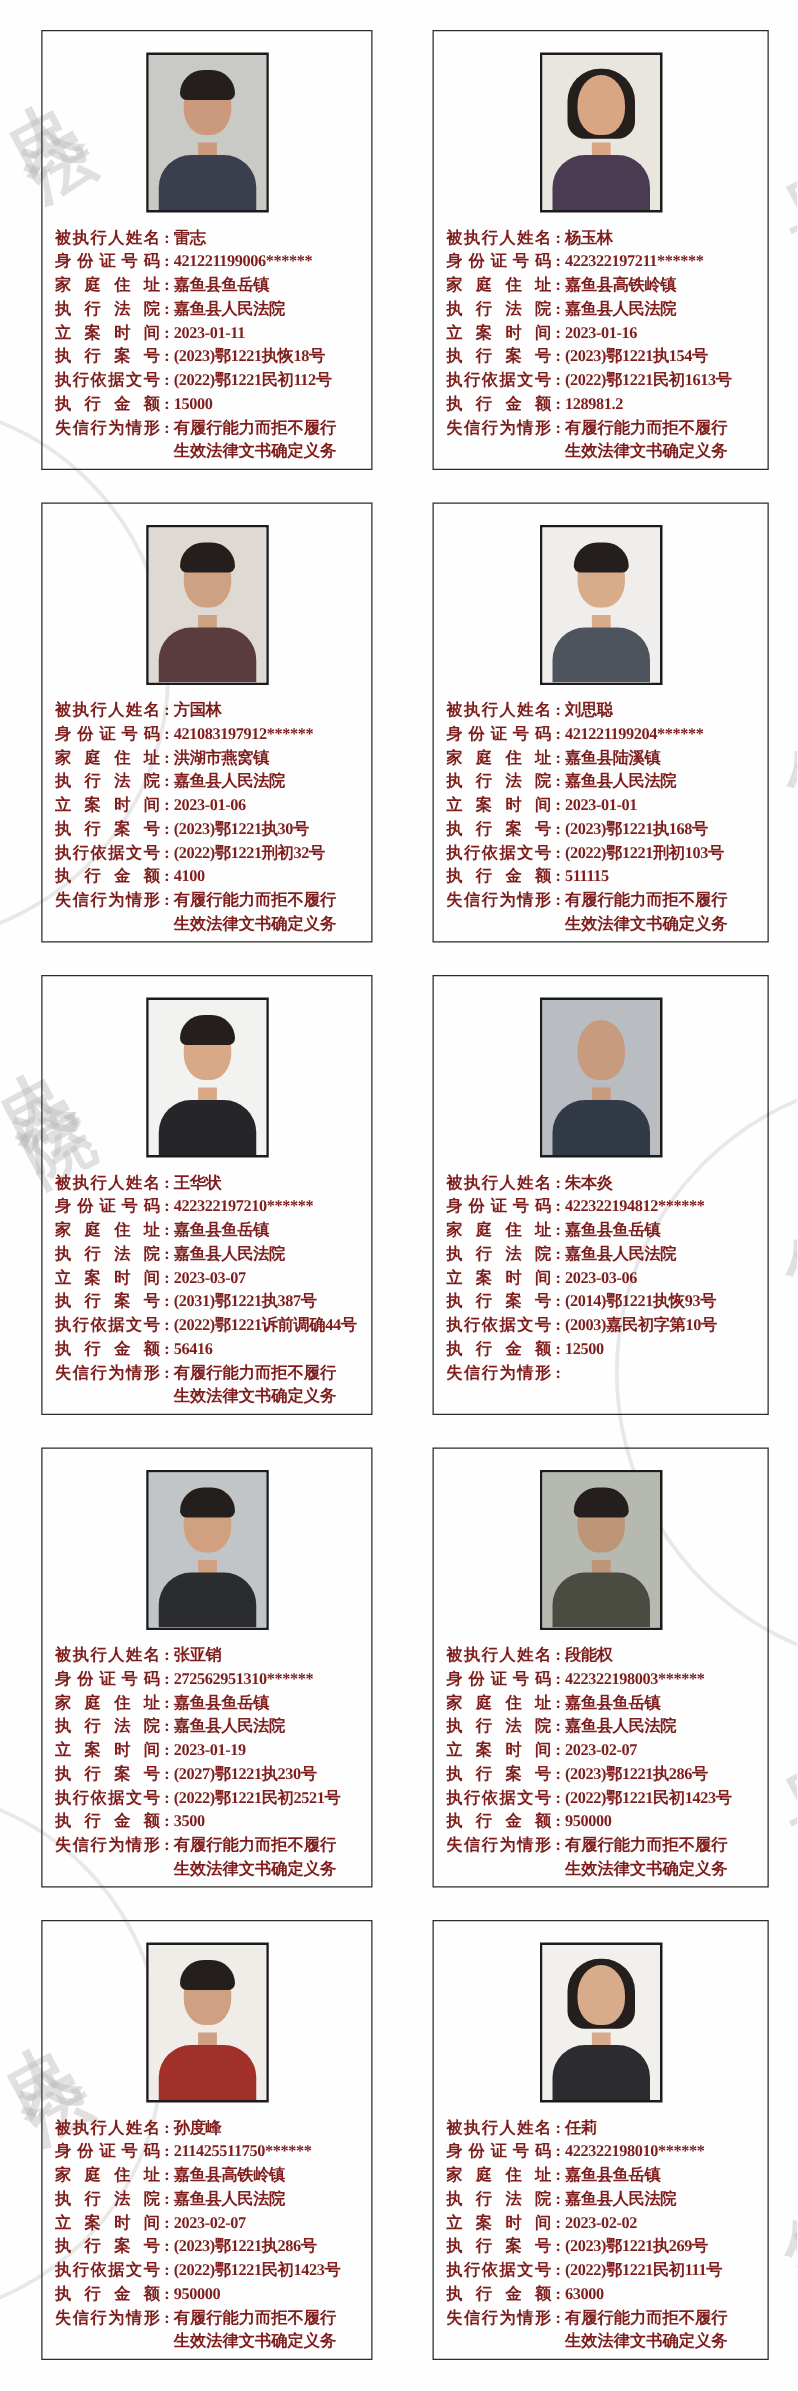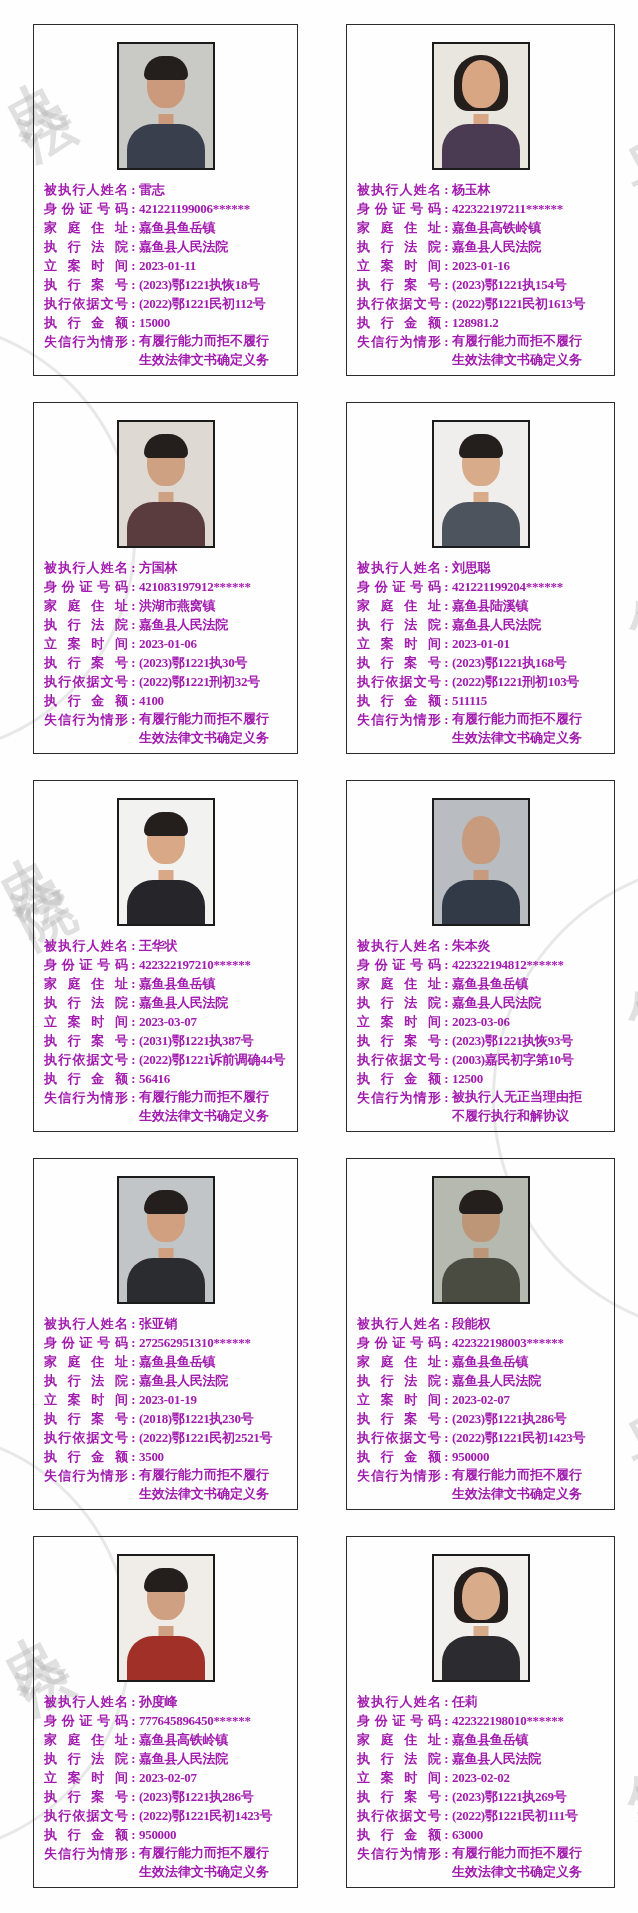--- a/index.html
+++ b/index.html
@@ -32,26 +32,26 @@
   .photo-bg{position:relative;width:100%;height:100%;overflow:hidden;}
   .sil-neck{position:absolute;left:50%;transform:translateX(-50%);bottom:38px;width:15px;height:16px;z-index:1;}
   .sil-torso{position:absolute;left:50%;transform:translateX(-50%);bottom:0;width:78px;height:44px;
              border-radius:26px 26px 0 0;z-index:2;}
   .sil-head{position:absolute;left:50%;transform:translateX(-50%);top:16px;width:38px;height:48px;
             border-radius:50% 50% 44% 44%;z-index:2;}
   .sil-hair{position:absolute;left:50%;transform:translateX(-50%);background:#241f1c;z-index:3;}
   .hair-short{top:12px;width:44px;height:24px;border-radius:22px 22px 6px 6px;}
   .hair-long{top:11px;width:54px;height:56px;border-radius:26px 26px 14px 14px;z-index:1;}
   
-  .fields{padding:0 8px 0 10px;font-size:13px;line-height:19px;font-weight:bold;color:#a21caf;}
+  .fields{padding:0 8px 0 10px;font-size:13px;line-height:19px;font-weight:bold;color:#7f1d1d;}
   .field{display:flex;align-items:flex-start;overflow:hidden;}
   .flabel{flex:0 0 84px;text-align:justify;text-align-last:justify;}
   .fcolon{flex:0 0 11px;text-align:center;}
   .fvalue{flex:1;white-space:nowrap;letter-spacing:-0.3px;}
-  .fvalue.wrap{white-space:normal;max-width:140px;letter-spacing:0;font-family:Liberation Mono, monospace;}
+  .fvalue.wrap{white-space:normal;max-width:140px;letter-spacing:0;}
 </style>
 </head>
 <body>
 
 <div class="page">
 
   <div class="wm-layer">
     <span class="wm wm-l1">人民法</span>
     <span class="wm wm-l2">人民法院</span>
     <span class="wm wm-l3">人民法</span>
@@ -387,36 +387,35 @@
             <span class="fvalue">嘉鱼县人民法院</span>
       </div>
       <div class="field">
         <span class="flabel">立案时间</span>
             <span class="fcolon">:</span>
             <span class="fvalue">2023-03-06</span>
       </div>
       <div class="field">
         <span class="flabel">执行案号</span>
             <span class="fcolon">:</span>
-            <span class="fvalue">(2023)鄂1221执恢93号</span>
+            <span class="fvalue">(2014)鄂1221执恢93号</span>
       </div>
       <div class="field">
         <span class="flabel">执行依据文号</span>
             <span class="fcolon">:</span>
             <span class="fvalue">(2003)嘉民初字第10号</span>
       </div>
       <div class="field">
         <span class="flabel">执行金额</span>
             <span class="fcolon">:</span>
             <span class="fvalue">12500</span>
       </div>
       <div class="field">
         <span class="flabel">失信行为情形</span>
             <span class="fcolon">:</span>
-            <span class="fvalue wrap">被执行人无正当理由拒不履行执行和解协议</span>
       </div>
     </div>
   </div>
 
   <div class="card">
     <div class="photo-frame">
       <div class="photo-bg" style="background: rgb(193, 197, 199);">
         <div class="sil-neck" style="background: rgb(208, 160, 128);"></div>
         <div class="sil-torso" style="background: rgb(42, 44, 48);"></div>
         <div class="sil-head" style="background: rgb(208, 160, 128);"></div>
@@ -445,21 +444,21 @@
             <span class="fvalue">嘉鱼县人民法院</span>
       </div>
       <div class="field">
         <span class="flabel">立案时间</span>
             <span class="fcolon">:</span>
             <span class="fvalue">2023-01-19</span>
       </div>
       <div class="field">
         <span class="flabel">执行案号</span>
             <span class="fcolon">:</span>
-            <span class="fvalue">(2018)鄂1221执230号</span>
+            <span class="fvalue">(2027)鄂1221执230号</span>
       </div>
       <div class="field">
         <span class="flabel">执行依据文号</span>
             <span class="fcolon">:</span>
             <span class="fvalue">(2022)鄂1221民初2521号</span>
       </div>
       <div class="field">
         <span class="flabel">执行金额</span>
             <span class="fcolon">:</span>
             <span class="fvalue">3500</span>
@@ -541,21 +540,21 @@
     </div>
     <div class="fields">
       <div class="field">
         <span class="flabel">被执行人姓名</span>
             <span class="fcolon">:</span>
             <span class="fvalue">孙度峰</span>
       </div>
       <div class="field">
         <span class="flabel">身份证号码</span>
             <span class="fcolon">:</span>
-            <span class="fvalue">777645896450******</span>
+            <span class="fvalue">211425511750******</span>
       </div>
       <div class="field">
         <span class="flabel">家庭住址</span>
             <span class="fcolon">:</span>
             <span class="fvalue">嘉鱼县高铁岭镇</span>
       </div>
       <div class="field">
         <span class="flabel">执行法院</span>
             <span class="fcolon">:</span>
             <span class="fvalue">嘉鱼县人民法院</span>

